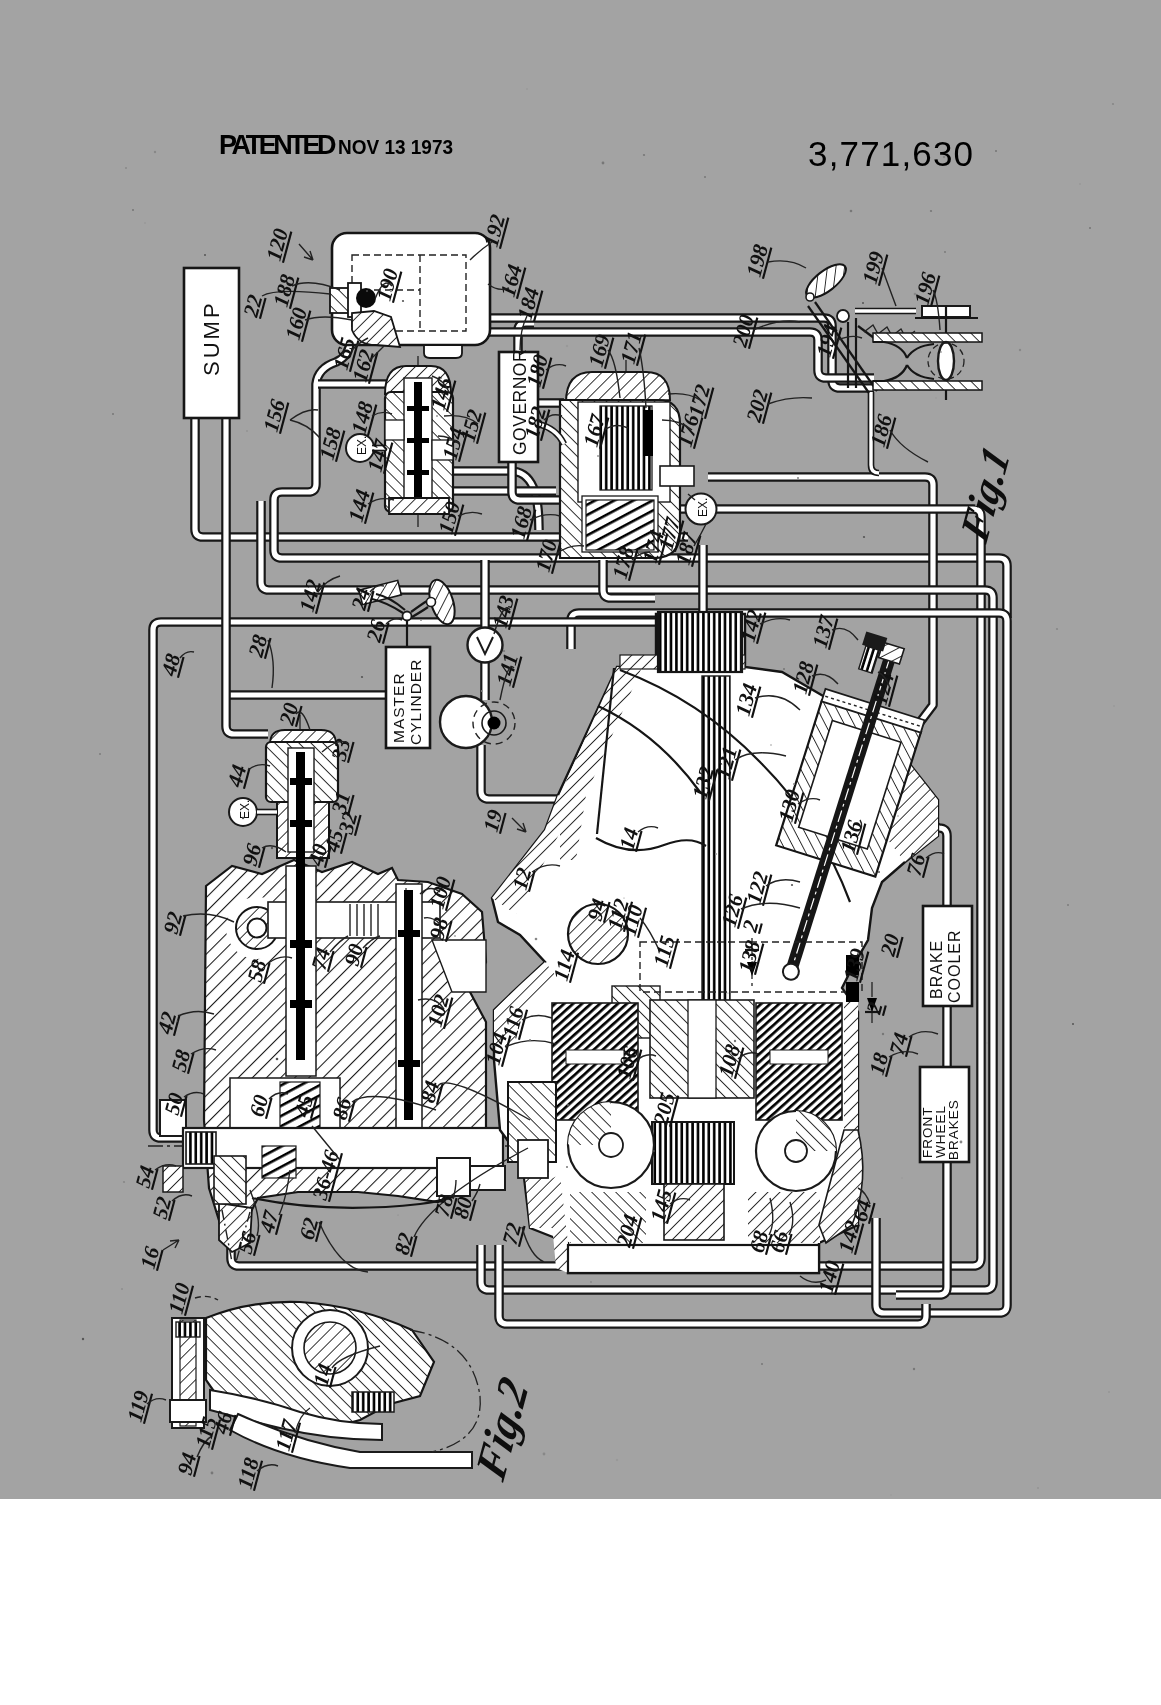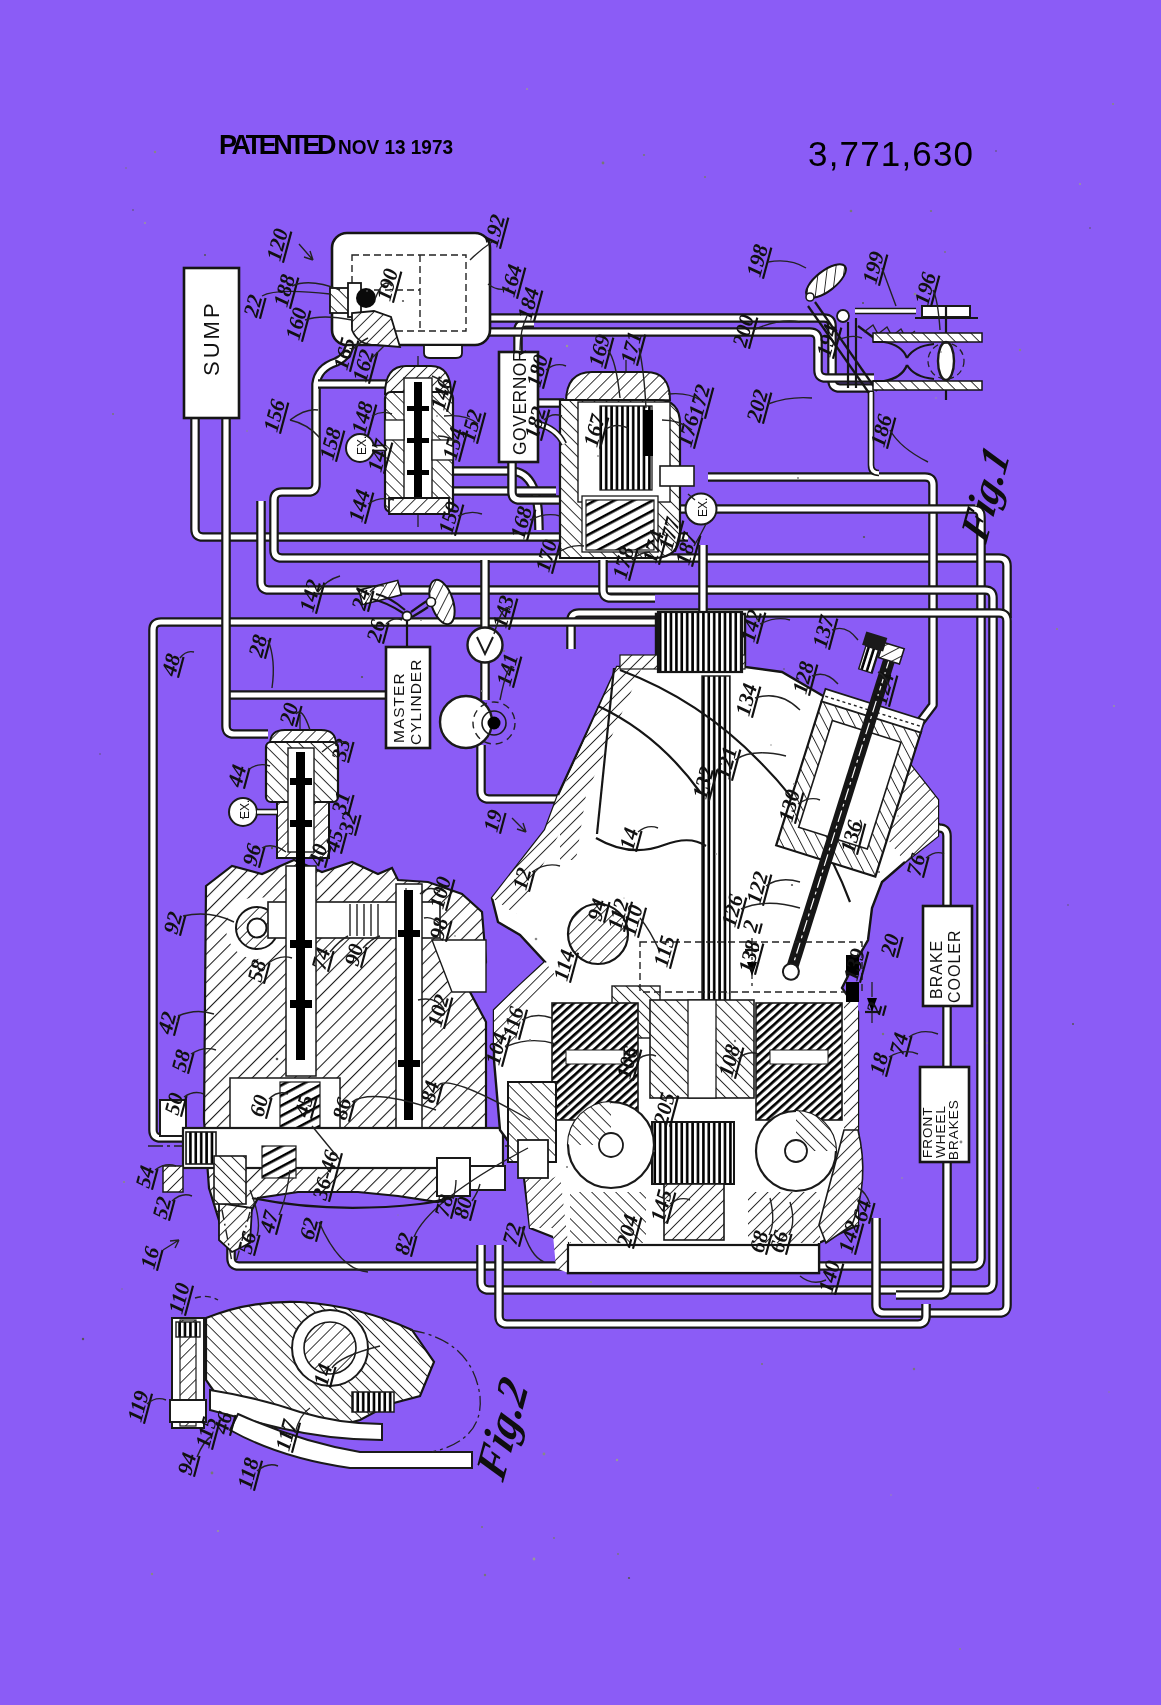--- a/index.html
+++ b/index.html
@@ -1,16 +1,16 @@
 <!DOCTYPE html>
 <html><head>
 <meta charset="utf-8">
 <style>
 html,body{margin:0;padding:0;background:#fff;}
-#page{position:relative;width:1161px;height:1705px;background:#8b5cf6;overflow:hidden;
+#page{position:relative;width:1161px;height:1499px;background:#a3a3a3;overflow:hidden;
 font-family:"Liberation Sans",sans-serif;}
 svg{position:absolute;left:0;top:0;}
 .P{fill:none;stroke:#181818;stroke-width:9.6;stroke-linejoin:round;}
 .pi{fill:none;stroke:#ffffff;stroke-width:5.2;stroke-linejoin:round;}
 .T{fill:none;stroke:#181818;stroke-width:6.6;stroke-linejoin:round;}
 .ti{fill:none;stroke:#ffffff;stroke-width:3.4;stroke-linejoin:round;}
 .ln{fill:none;stroke:#151515;stroke-width:2.2;}
 .lt{fill:none;stroke:#222;stroke-width:1.4;}
 .num{font-family:"Liberation Serif",serif;font-style:italic;font-weight:bold;
 font-size:21.5px;fill:#111;text-decoration:underline;}

